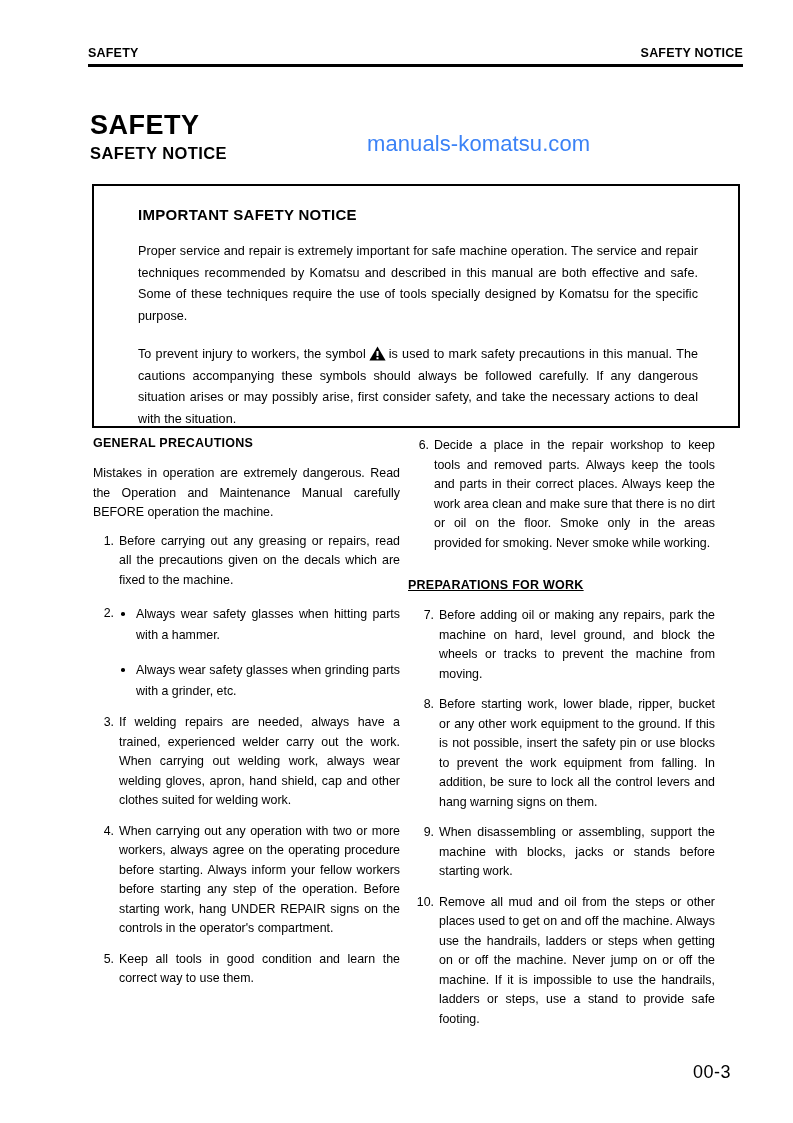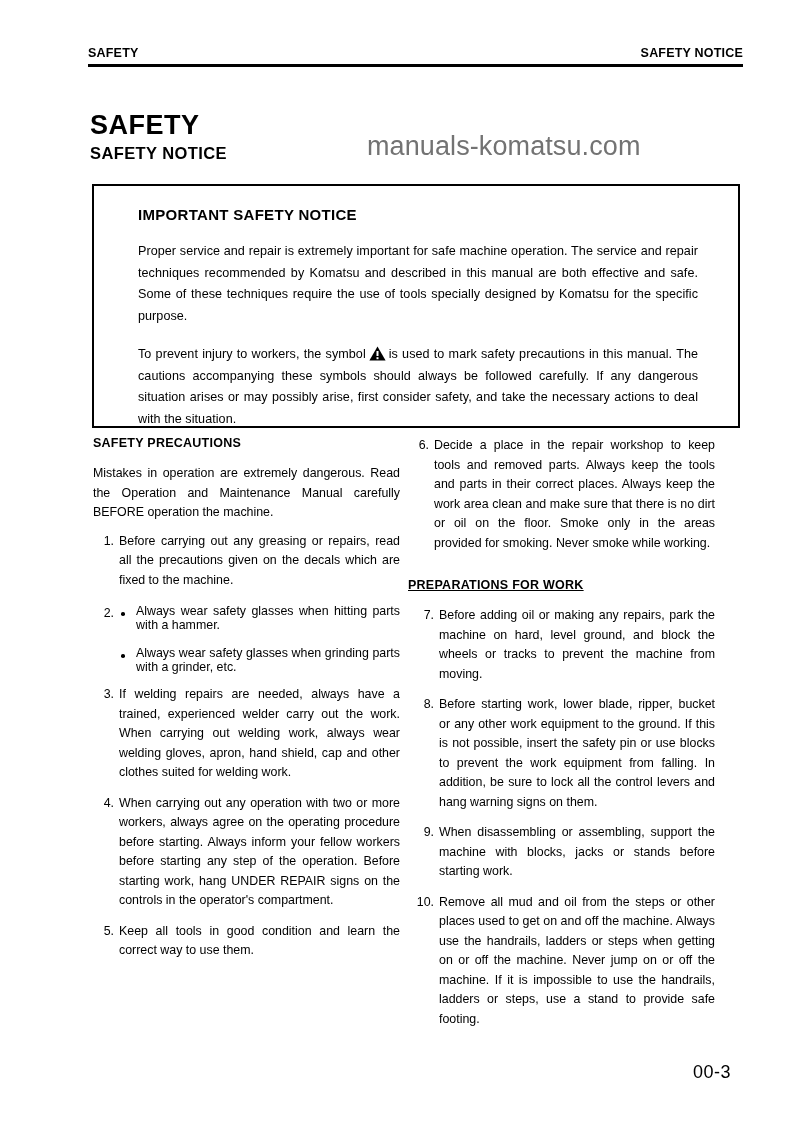--- a/index.html
+++ b/index.html
@@ -72,22 +72,22 @@
     font-weight: bold;
     letter-spacing: 0.4px;
     line-height: 20px;
     margin: 3px 0 0 0;
   }
 
   .watermark {
     position: absolute;
     left: 367px;
     top: 131px;
-    font-size: 27px;
-    color: #737373;
+    font-size: 22px;
+    color: #3b82f6;
     letter-spacing: 0.1px;
     white-space: nowrap;
   }
 
   
   .notice-box {
     position: absolute;
     left: 92px;
     top: 184px;
     width: 648px;
@@ -177,21 +177,21 @@
   ul.bul-list {
     list-style: none;
     margin: 2px 0 0 0;
     padding: 0;
   }
   ul.bul-list > li {
     position: relative;
     padding-left: 17px;
     margin-top: 14px;
     font-size: 12.4px;
-    line-height: 14px;
+    line-height: 21px;
     text-align: justify;
   }
   ul.bul-list > li > .dot {
     position: absolute;
     left: 2px;
     top: 8px;
     width: 3.6px;
     height: 3.6px;
     border-radius: 50%;
     background: #000;
@@ -232,21 +232,21 @@
       <p class="notice-para">Proper service and repair is extremely important for safe machine operation. The service and repair techniques recommended by Komatsu and described in this manual are both effective and safe. Some of these techniques require the use of tools specially designed by Komatsu for the specific purpose.</p>
       <p class="notice-para"><span>To prevent injury to workers, the symbol</span><span class="warn-tri"><svg width="17" height="15" viewBox="0 0 17 15" xmlns="http://www.w3.org/2000/svg">
               <polygon points="8.5,0.4 16.6,14.6 0.4,14.6" fill="#000"></polygon>
               <rect x="7.5" y="5.0" width="2" height="5" fill="#fff"></rect>
               <rect x="7.5" y="11.2" width="2" height="2" fill="#fff"></rect>
             </svg></span><span>is used to mark safety precautions in this manual. The cautions accompanying these symbols should always be followed carefully. If any dangerous situation arises or may possibly arise, first consider safety, and take the necessary actions to deal with the situation.</span></p>
     </div>
   </div>
 
   <div class="col col-left">
-    <div class="sec-heading">SAFETY PRECAUTIONS</div>
+    <div class="sec-heading">GENERAL PRECAUTIONS</div>
     <p class="intro-para">Mistakes in operation are extremely dangerous. Read the Operation and Maintenance Manual carefully BEFORE operation the machine.</p>
     <ol class="num-list">
       <li>
         <span class="num">1.</span>
         <span class="item-body">Before carrying out any greasing or repairs, read all the precautions given on the decals which are fixed to the machine.</span>
       </li>
       <li>
         <span class="num">2.</span>
         <ul class="bul-list">
           <li>

